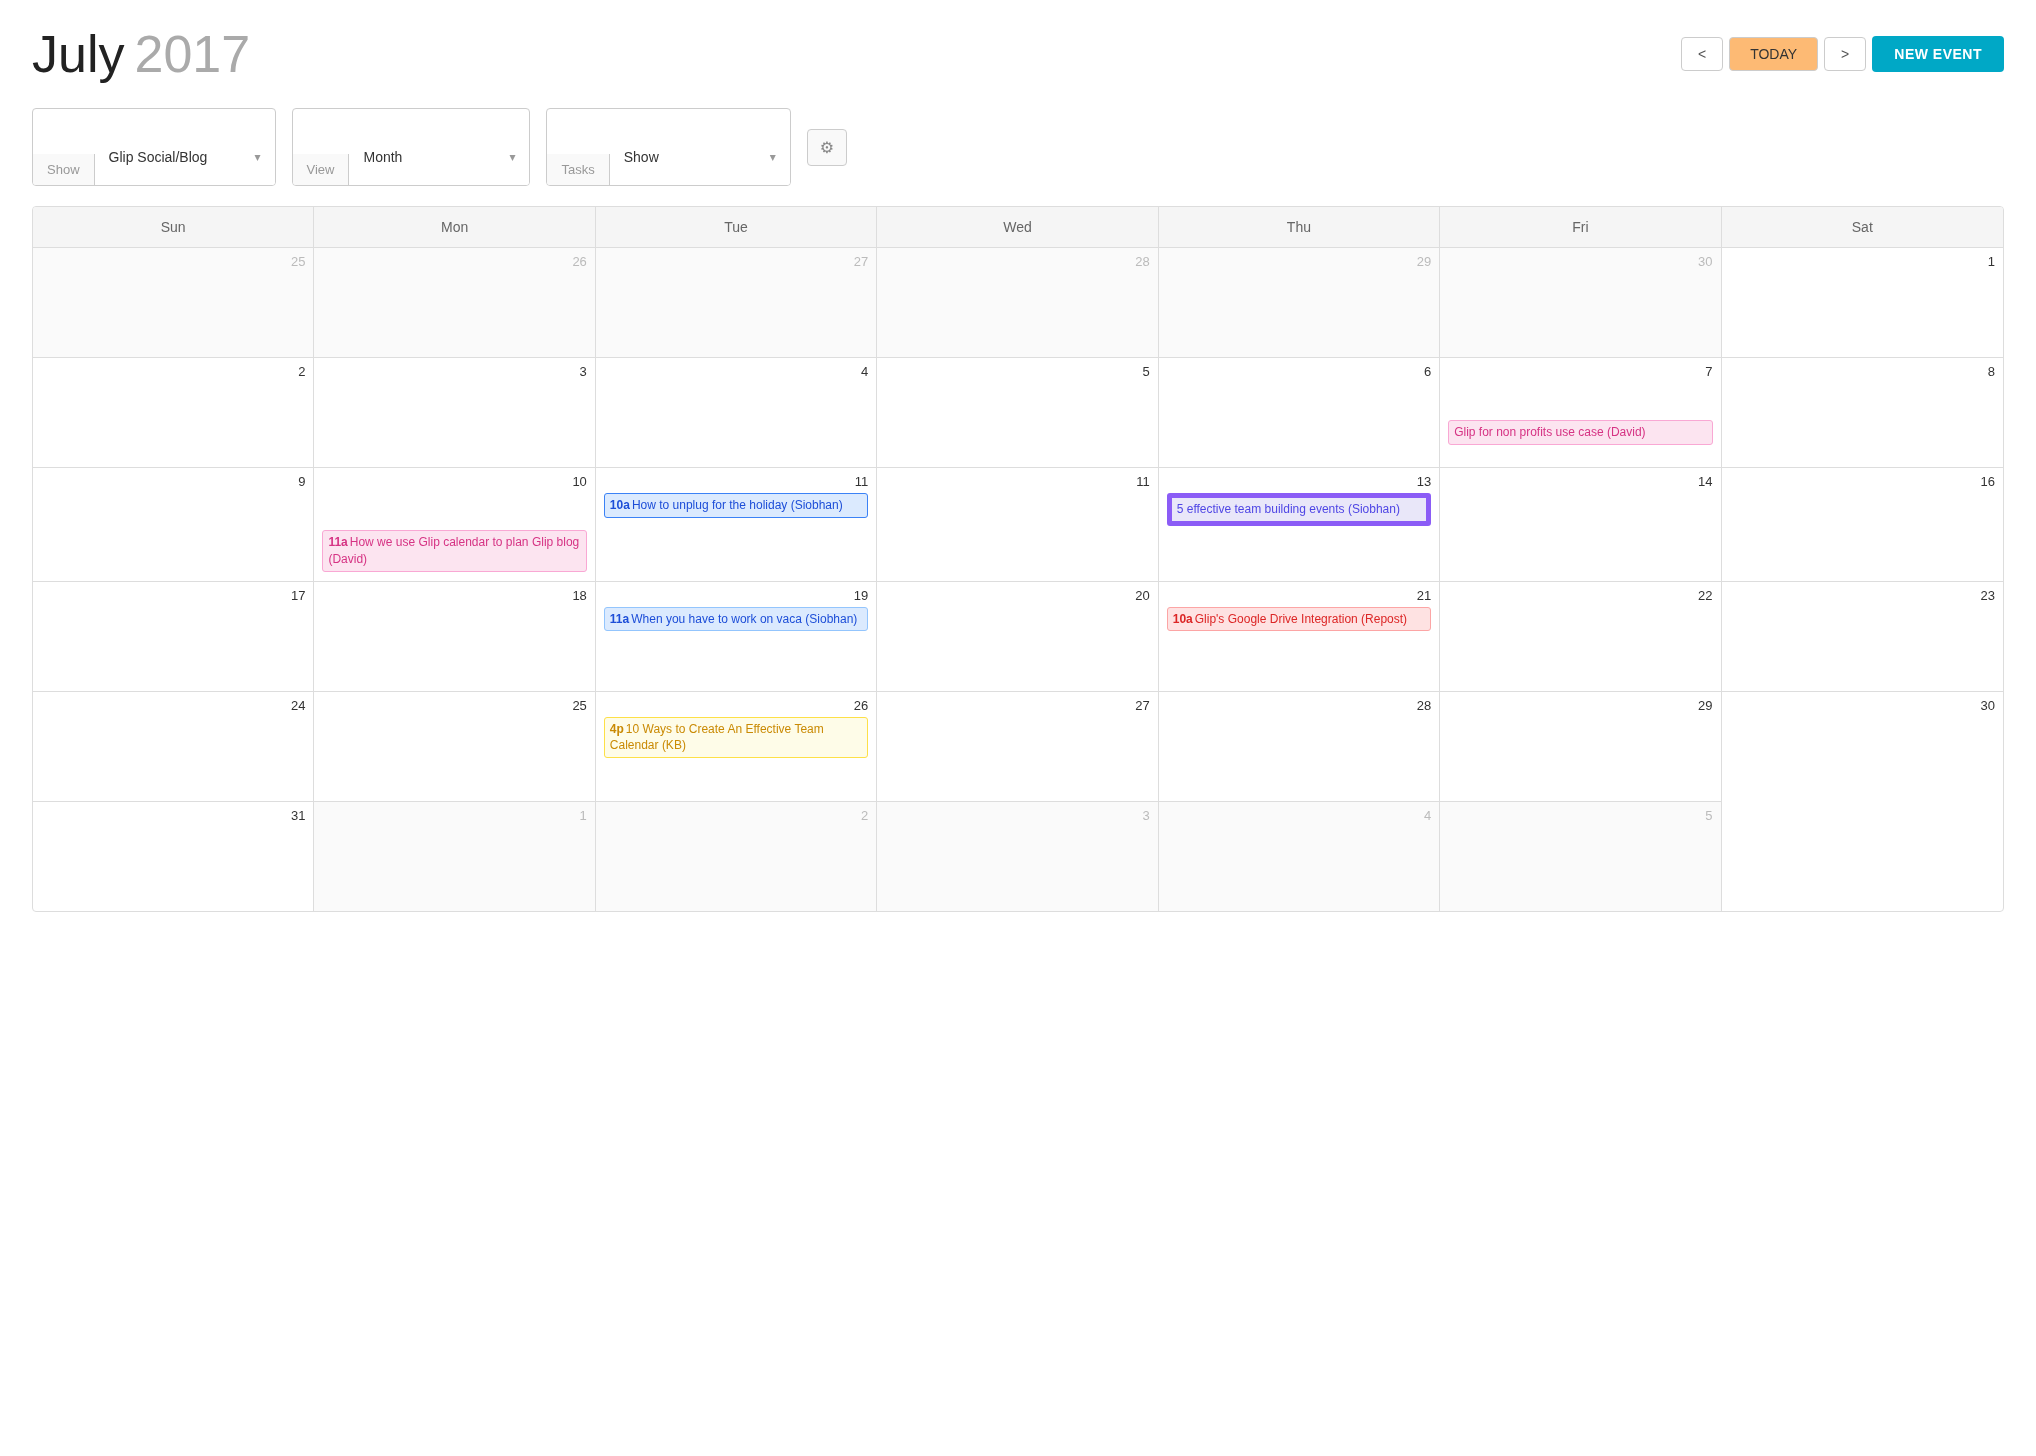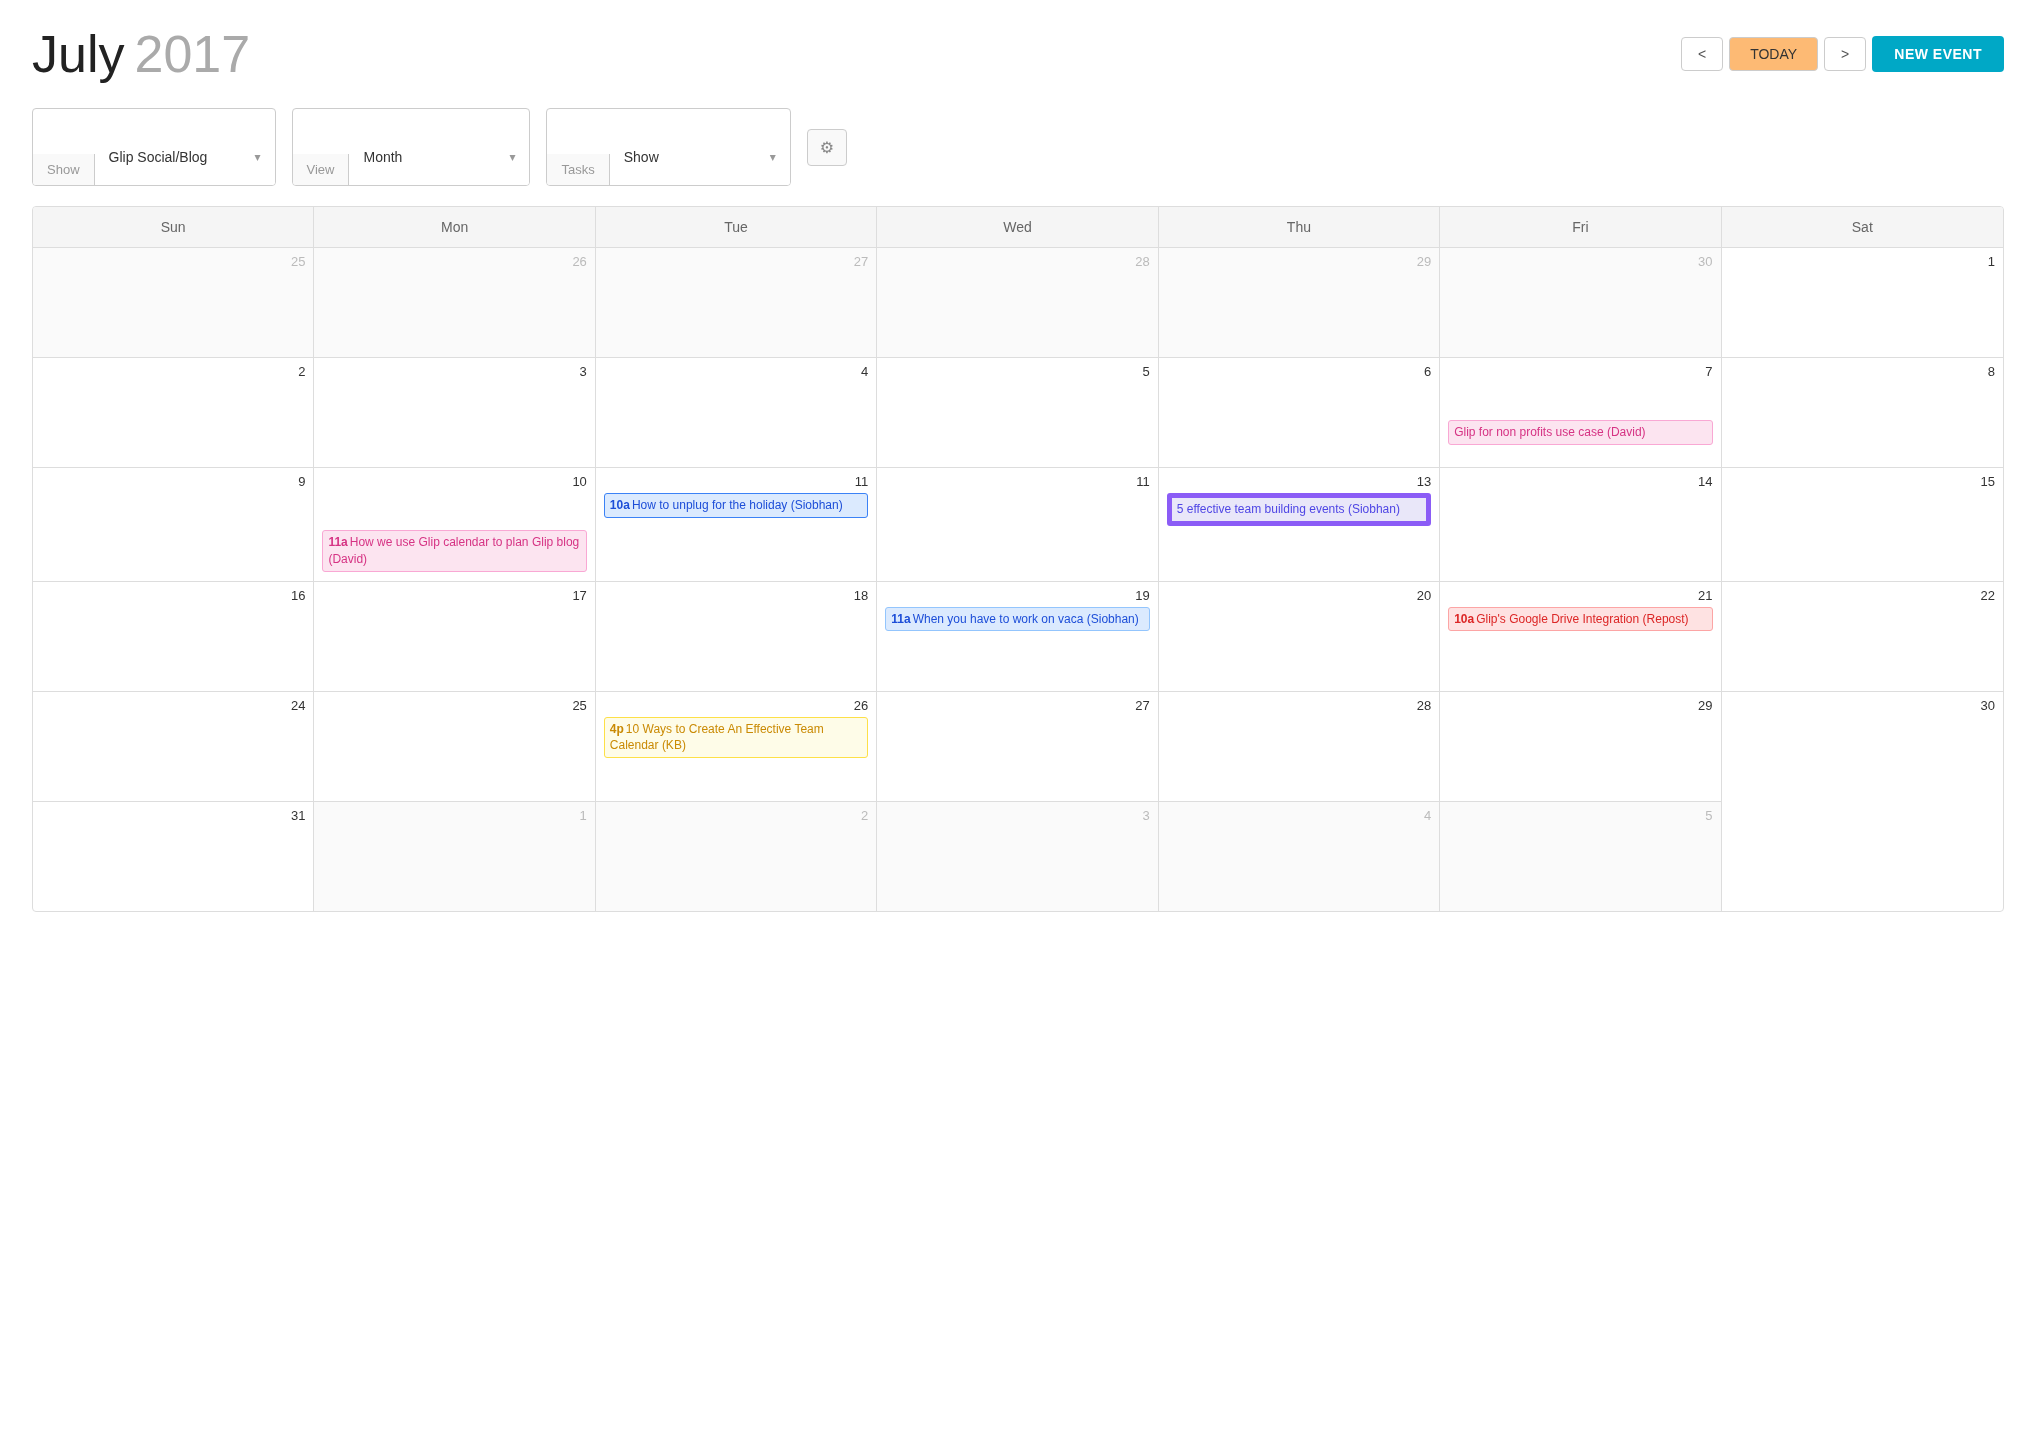--- a/index.html
+++ b/index.html
@@ -345,23 +345,20 @@
         <div class="cal-date current-month">11</div>
       </div>
       <div class="cal-cell">
         <div class="cal-date current-month">13</div>
         <div class="event event-lavender">5 effective team building events (Siobhan)</div>
       </div>
       <div class="cal-cell">
         <div class="cal-date current-month">14</div>
       </div>
       <div class="cal-cell">
-        <div class="cal-date current-month">15</div>
-      </div>
-      <div class="cal-cell">
         <div class="cal-date current-month">16</div>
       </div>
       <div class="cal-cell">
         <div class="cal-date current-month">17</div>
       </div>
       <div class="cal-cell">
         <div class="cal-date current-month">18</div>
       </div>
       <div class="cal-cell">
         <div class="cal-date current-month">19</div>
@@ -371,20 +368,23 @@
         <div class="cal-date current-month">20</div>
       </div>
       <div class="cal-cell">
         <div class="cal-date current-month">21</div>
         <div class="event event-red"><span class="event-time">10a</span>Glip's Google Drive Integration (Repost)</div>
       </div>
       <div class="cal-cell">
         <div class="cal-date current-month">22</div>
       </div>
       <div class="cal-cell">
+        <div class="cal-date current-month">23</div>
+      </div>
+      <div class="cal-cell">
         <div class="cal-date current-month">24</div>
       </div>
       <div class="cal-cell">
         <div class="cal-date current-month">25</div>
       </div>
       <div class="cal-cell">
         <div class="cal-date current-month">26</div>
         <div class="event event-yellow"><span class="event-time">4p</span>10 Ways to Create An Effective Team Calendar (KB)</div>
       </div>
       <div class="cal-cell">

